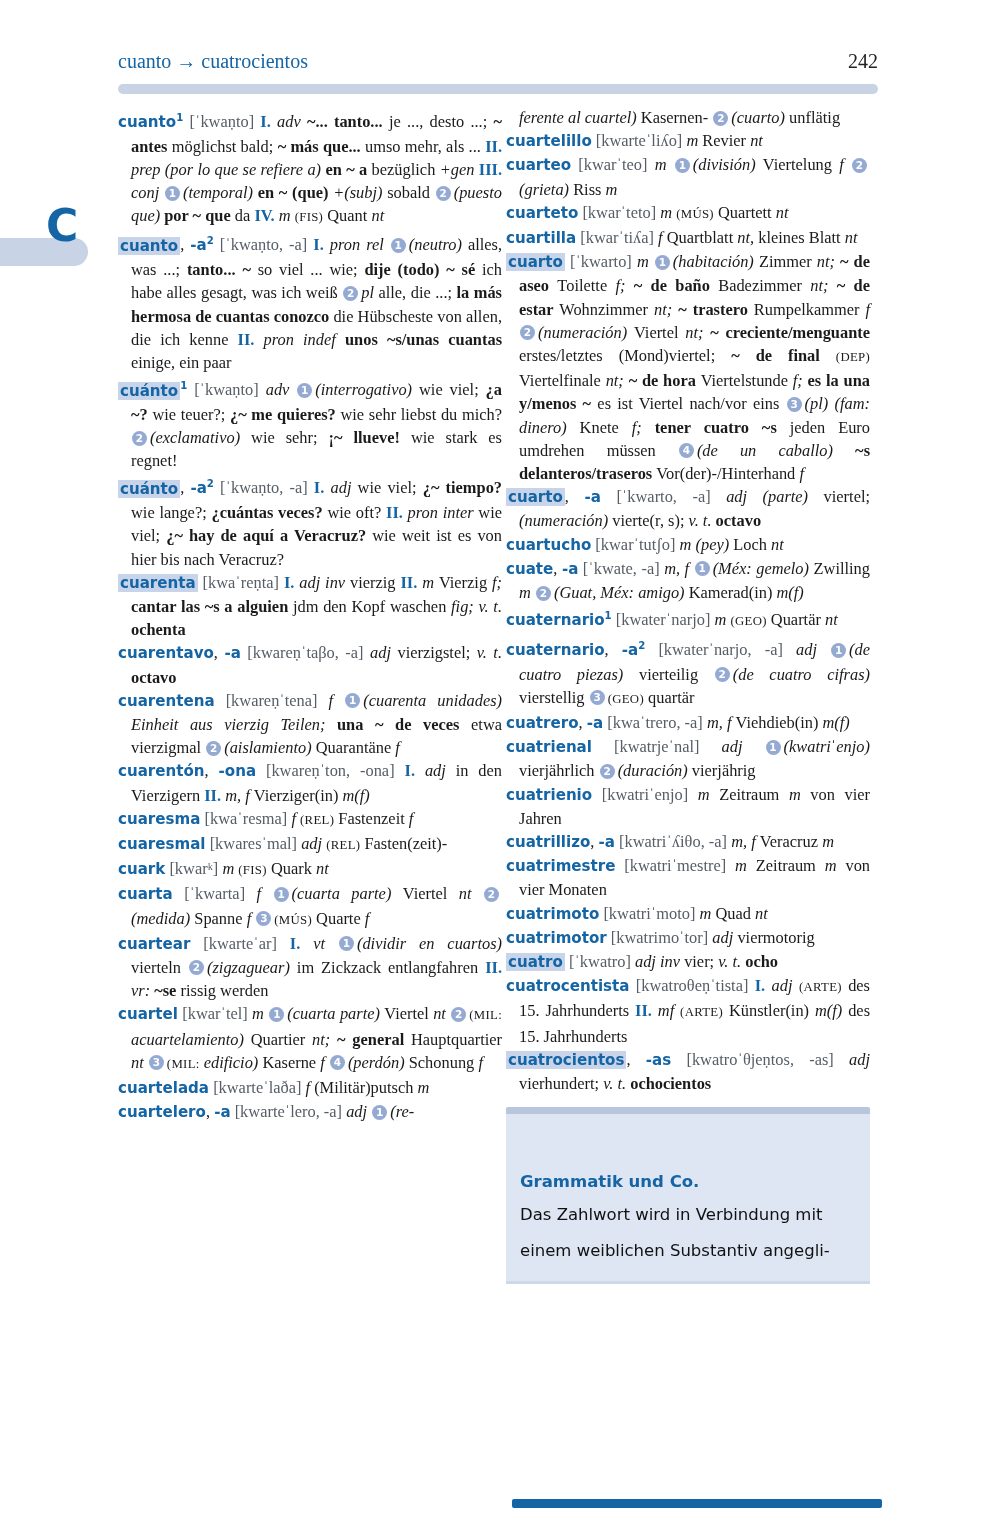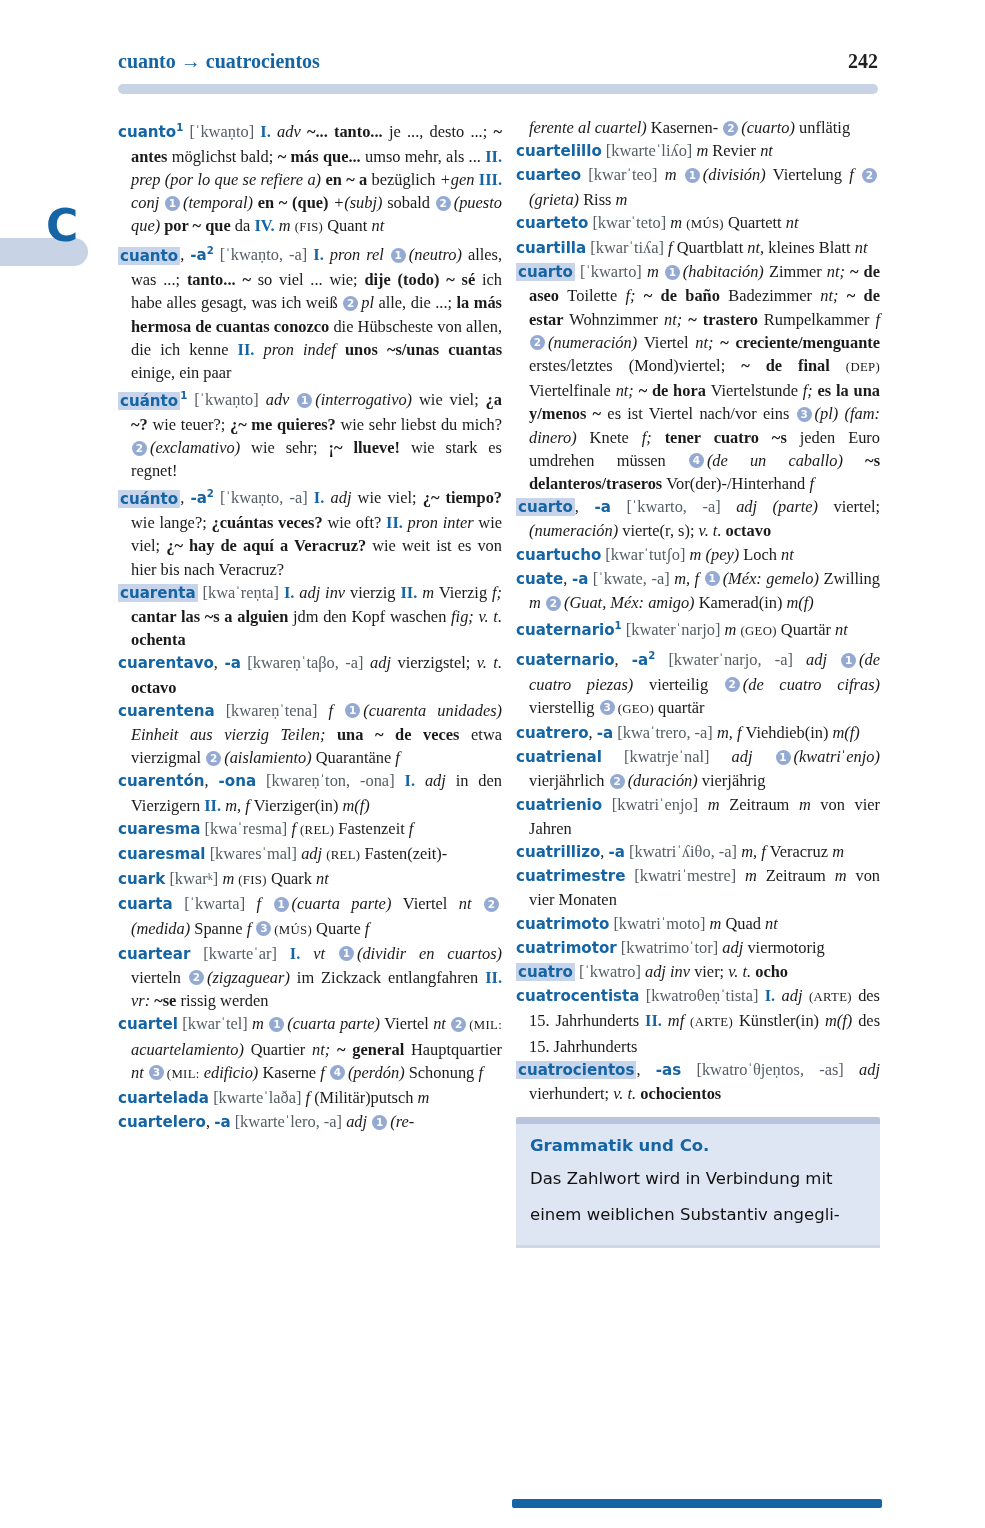--- a/index.html
+++ b/index.html
@@ -3,32 +3,32 @@
 <meta charset="utf-8">
 <style>
   html, body { margin:0; padding:0; }
   body {
     width:985px; height:1528px; position:relative;
     background:#ffffff; overflow:hidden;
     font-family:"Liberation Serif", serif;
     color:#1a1a1a;
   }
   
-  .page-header { position:absolute; left:118px; top:50px; width:760px; height:28px;font-weight:bold; }
+  .page-header { position:absolute; left:118px; top:50px; width:760px; height:28px; }
   .hdr-range { position:absolute; left:0; top:0; font-size:20px; color:var(--accent-blue,#1565a5); }
   .hdr-page  { position:absolute; right:0; top:0; font-size:20px; color:#222; }
   .hdr-rule  { position:absolute; left:118px; top:84px; width:760px; height:10px;
                border-radius:5px; background:var(--rule,#c9d3e6); }
   
   .letter-pill { position:absolute; left:0; top:238px; width:88px; height:28px;
                  background:var(--rule,#c5cfe6); border-radius:0 14px 14px 0; }
   .letter-c { position:absolute; left:46px; top:200px; font-family:"DejaVu Sans", sans-serif;
               font-weight:bold; font-size:44px; color:var(--accent-blue,#1565a5); z-index:2; }
   
-  .cols { position:absolute; left:118px; top:116px; width:762px; display:flex; gap:14px; }
+  .cols { position:absolute; left:118px; top:106px; width:762px; display:flex; gap:4px; }
   .col-left  { width:384px; }
   .col-right { width:364px; }
   .entry { margin:0; font-size:16.4px; line-height:23.2px; text-align:justify;
            text-indent:-13px; padding-left:13px; }
   .entry.cont { text-indent:0; }
   .hw { font-family:"DejaVu Sans", sans-serif; font-weight:bold; font-size:0.92em;
         color:var(--accent-blue,#1565a5); }
   .hl { background:var(--highlight,#c8d4ea); padding:0 2px; }
   .sup { vertical-align:super; font-size:0.62em; }
   .ro { color:var(--accent-blue,#1565a5); font-weight:bold; }
@@ -37,21 +37,21 @@
   .ph { color:#565d66; }
   .sc { font-size:0.78em; letter-spacing:0.3px; }
   .num { display:inline-block; width:15px; height:15px; border-radius:50%;
          background:var(--badge,#94aad2); color:#fff; font-family:"DejaVu Sans",sans-serif;
          font-weight:bold; font-size:10.5px; line-height:15px; text-align:center;
          text-indent:0; margin:0 3px 0 1px; vertical-align:1.5px; }
   
   .gram-box { margin-top:12px; background:var(--box-bg,#dde6f2);
               border-bottom:3px solid #cdd8e8; }
   .gram-strip { height:7px; background:var(--box-strip,#b8c5dd); border-radius:3px 3px 0 0; }
-  .gram-inner { padding:8px 8px 12px 14px; }
+  .gram-inner { padding:8px 8px 12px 14px;margin-top:46px; }
   .gram-title { font-family:"DejaVu Sans", sans-serif; font-weight:bold; font-size:16.5px;
                 color:var(--accent-blue,#1565a5); margin:4px 0 6px; }
   .gram-body  { font-family:"DejaVu Sans", sans-serif; font-size:16.5px; line-height:36px; color:#111; }
   
   .footer-bar { position:absolute; left:512px; top:1499px; width:370px; height:9px;
                 background:var(--accent-blue,#1565a5); border-radius:2px; }
 </style>
 </head>
 <body>
 

